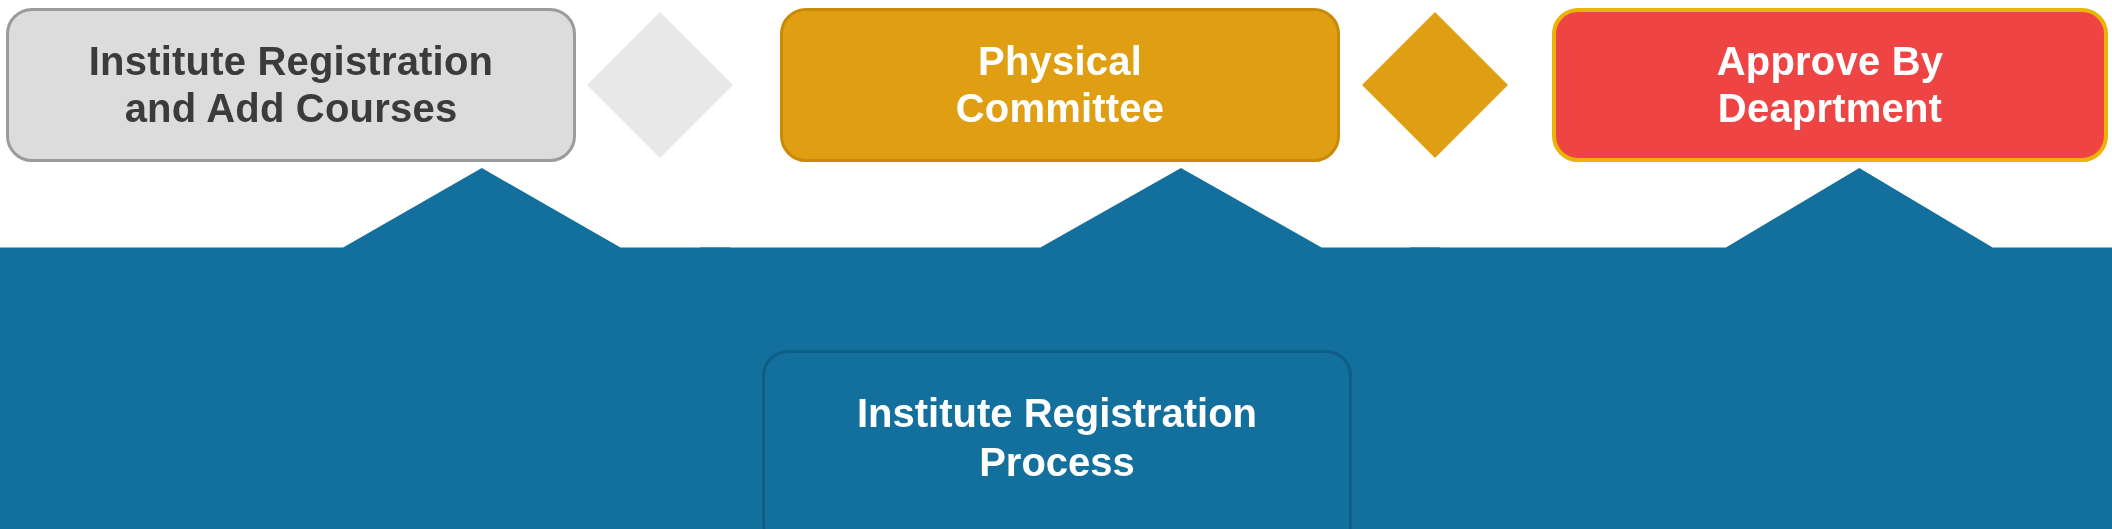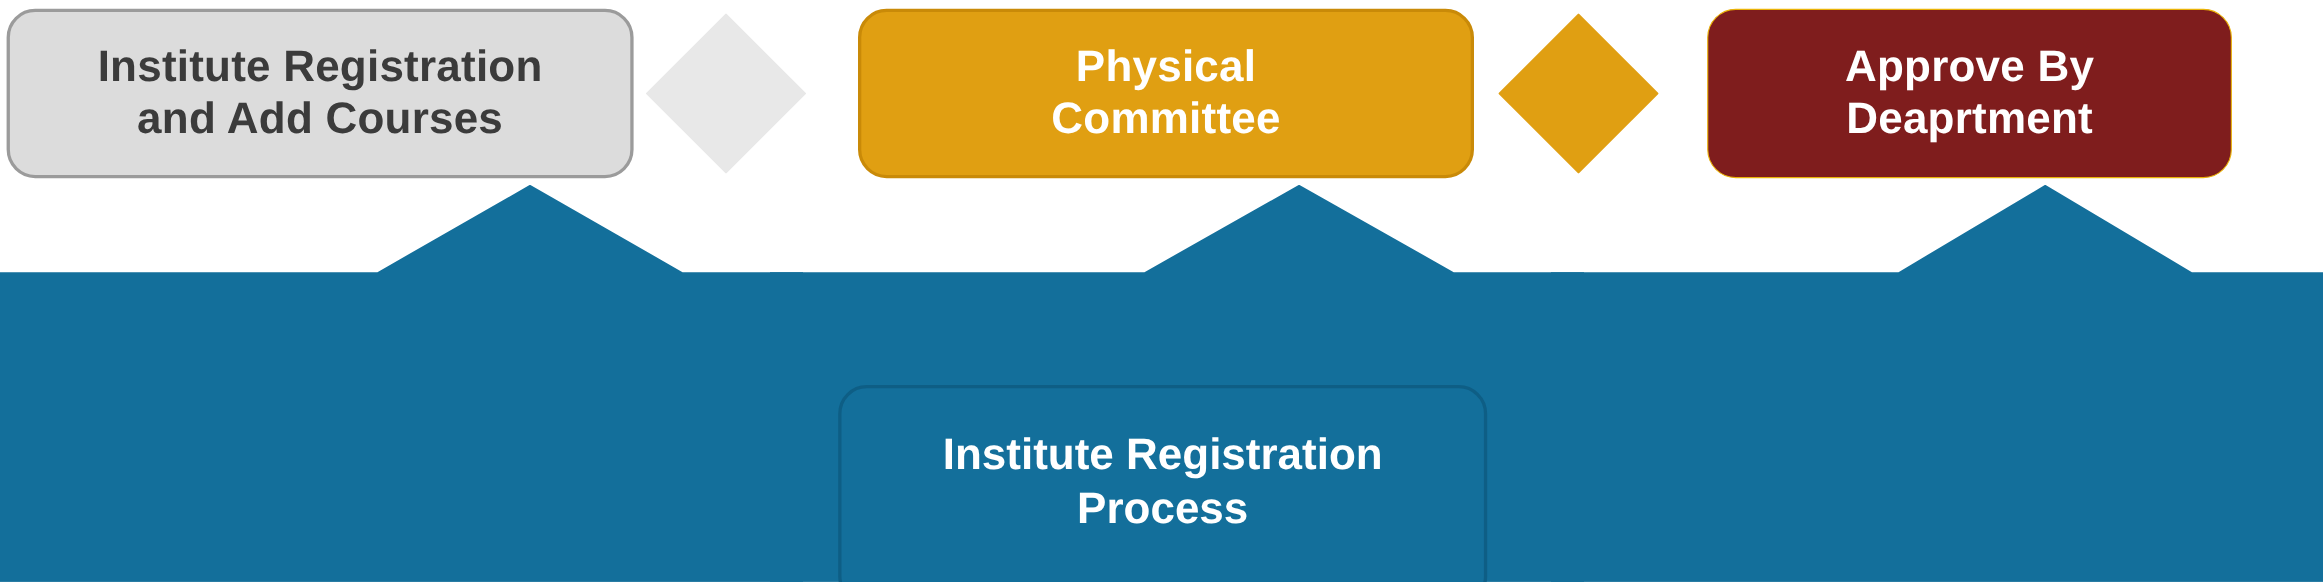--- a/index.html
+++ b/index.html
@@ -52,23 +52,23 @@
   #pill-physical {
     left: 780px;
     width: 560px;
     background: #e09f12;
     border: 3px solid #c98a08;
   }
   #pill-physical .pill-label { color: #ffffff; }
 
   #pill-approve {
     left: 1552px;
-    width: 477px;
-    background: #7f1d1d;
-    border: 1px solid #eab308;
+    width: 556px;
+    background: #ef4444;
+    border: 4px solid #eab308;
   }
   #pill-approve .pill-label { color: #ffffff; }
 
   
   .diamond {
     position: absolute;
     top: 12px;
     width: 146px;
     height: 146px;
   }

